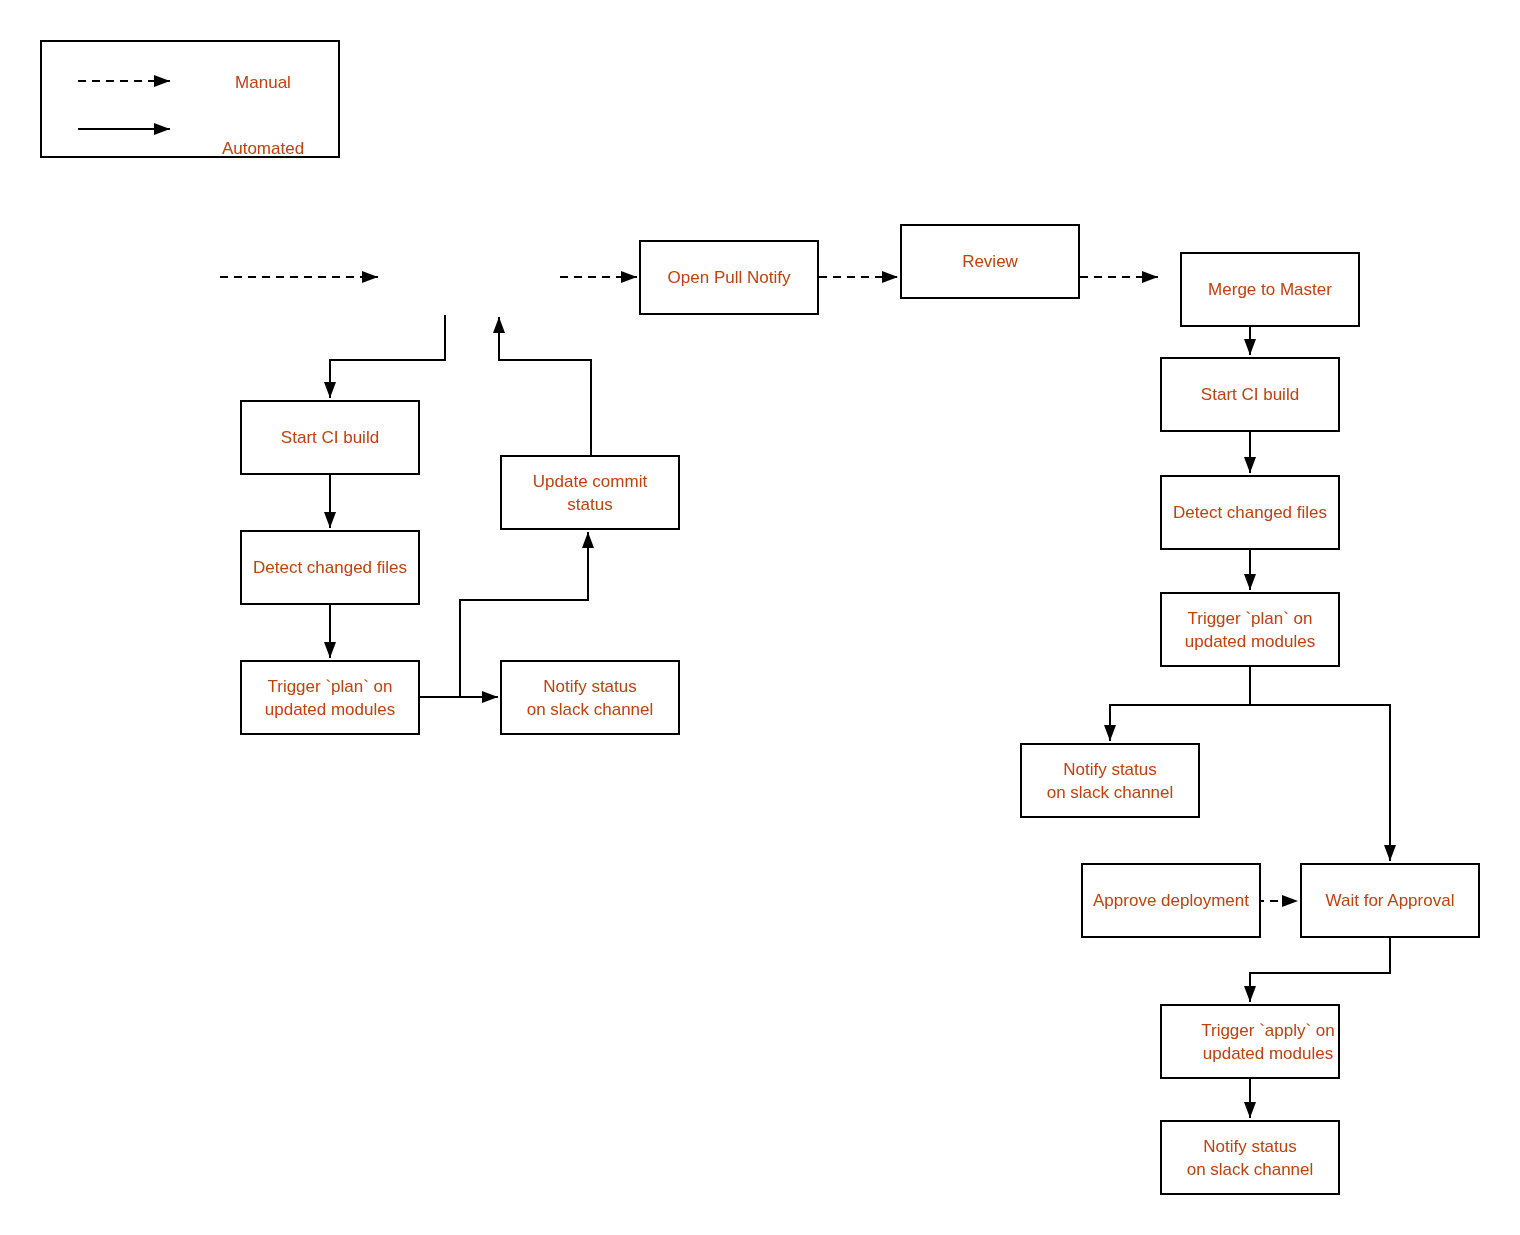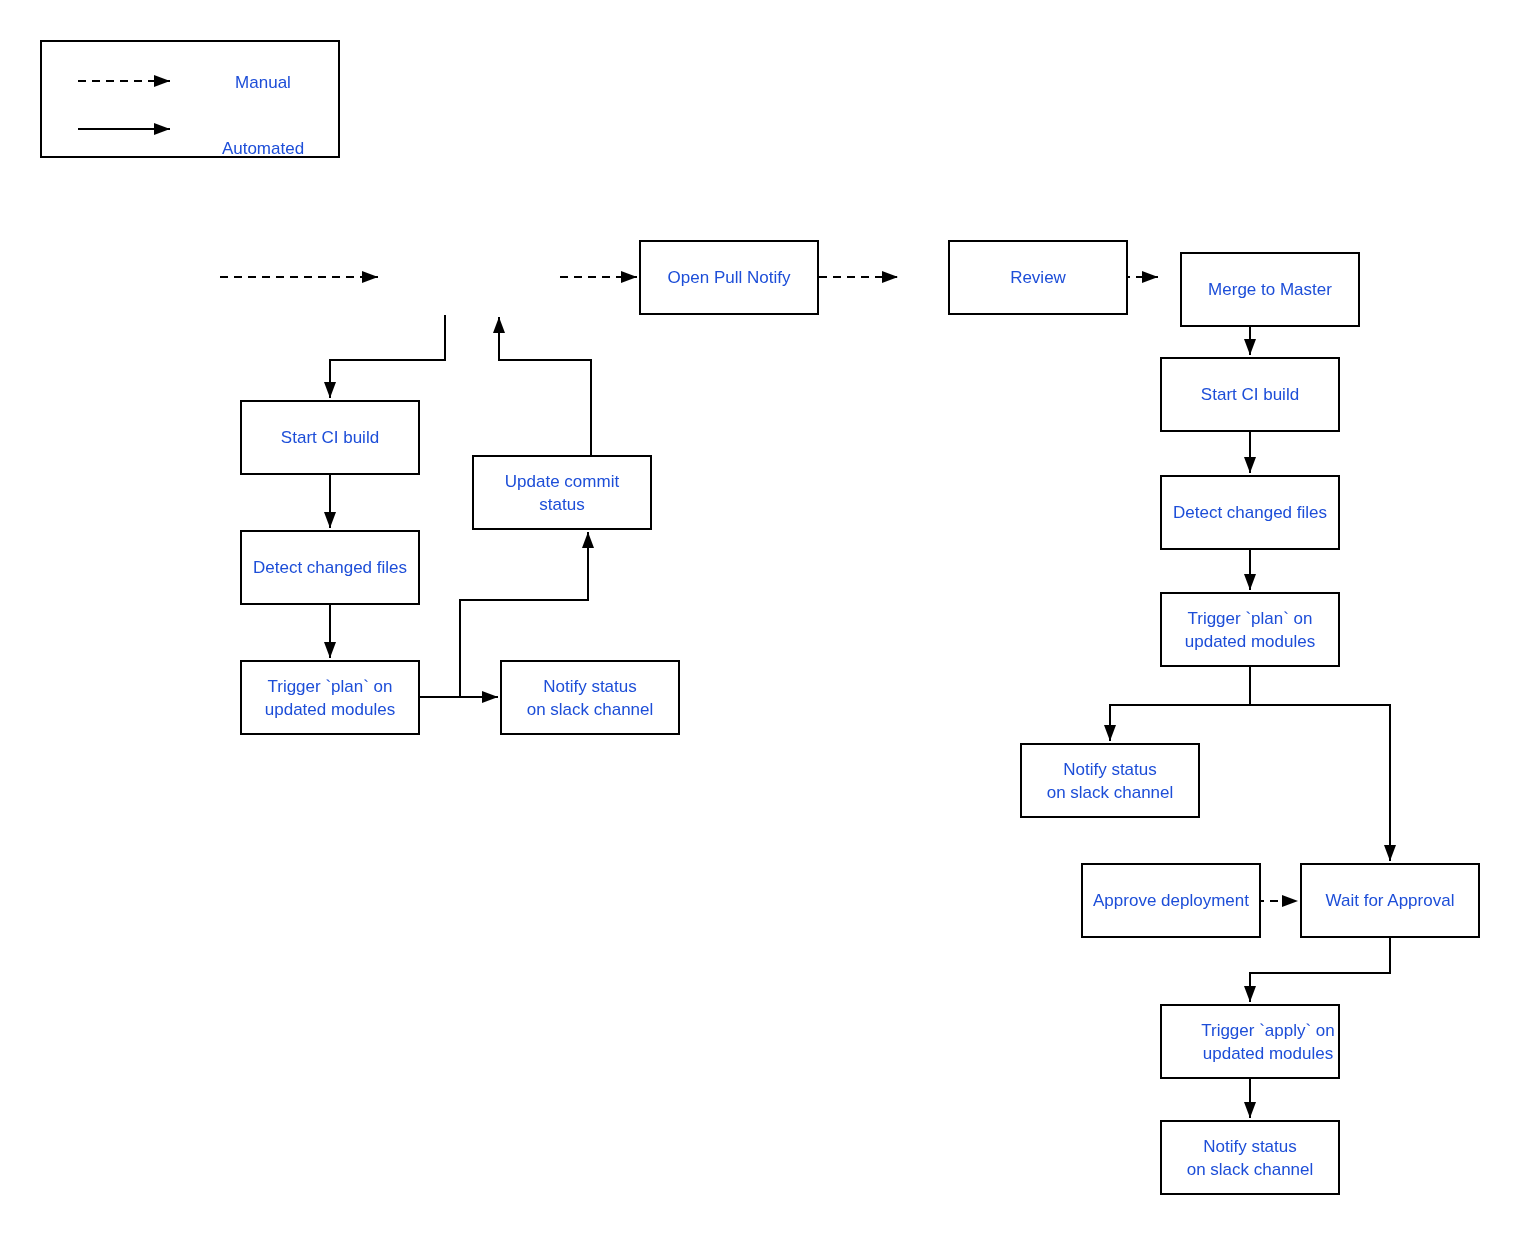--- a/index.html
+++ b/index.html
@@ -1,18 +1,18 @@
 <!DOCTYPE html>
 <html><head>
 <meta charset="utf-8">
 <style>
   html,body{margin:0;padding:0;background:#ffffff;}
   .canvas{
     position:relative;width:1520px;height:1235px;background:#ffffff;
-    font-family:"Liberation Sans",sans-serif;color:#1d4ed8;overflow:hidden;
+    font-family:"Liberation Sans",sans-serif;color:#c2410c;overflow:hidden;
   }
   .wires{position:absolute;left:0;top:0;width:1520px;height:1235px;}
   .wire{stroke:#000000;stroke-width:2;fill:none;}
   .wire.dashed{stroke-dasharray:8 6;}
   .node{
     position:absolute;box-sizing:border-box;width:180px;height:75px;
     background:#ffffff;border:2px solid #000000;
     display:flex;align-items:center;justify-content:center;
     text-align:center;font-size:17px;line-height:23px;
   }
@@ -66,38 +66,38 @@
   </svg>
 
   <div class="legend">
     <div class="legend-label manual">Manual</div>
     <div class="legend-label automated">Automated</div>
   </div>
 
   <div class="node" style="left:639px;top:240px;">
     <span class="lbl">Open Pull Notify</span>
   </div>
-  <div class="node" style="left:900px;top:240px;margin-left:48px;">
+  <div class="node" style="left:900px;top:224px;">
     <span class="lbl">Review</span>
   </div>
   <div class="node" style="left:1160px;top:252px;margin-left:20px;">
     <span class="lbl">Merge to Master</span>
   </div>
 
   <div class="node" style="left:240px;top:400px;">
     <span class="lbl">Start CI build</span>
   </div>
   <div class="node" style="left:240px;top:530px;">
     <span class="lbl">Detect changed files</span>
   </div>
   <div class="node" style="left:240px;top:660px;">
     <span class="lbl">Trigger `plan` on
 updated modules</span>
   </div>
-  <div class="node" style="left:472px;top:455px;">
+  <div class="node" style="left:500px;top:455px;">
     <span class="lbl">Update commit
 status</span>
   </div>
   <div class="node" style="left:500px;top:660px;">
     <span class="lbl">Notify status
 on slack channel</span>
   </div>
 
   <div class="node" style="left:1160px;top:357px;">
     <span class="lbl">Start CI build</span>

